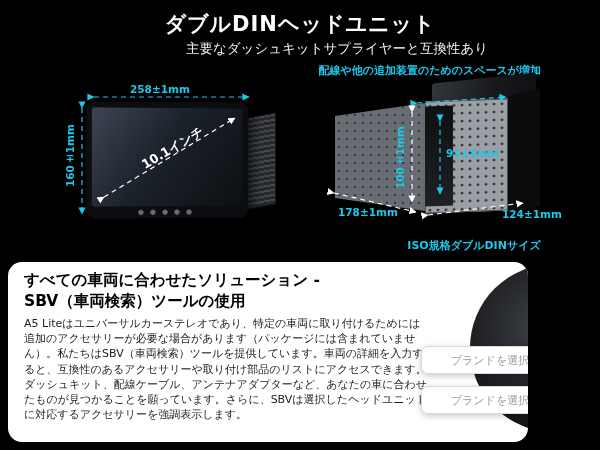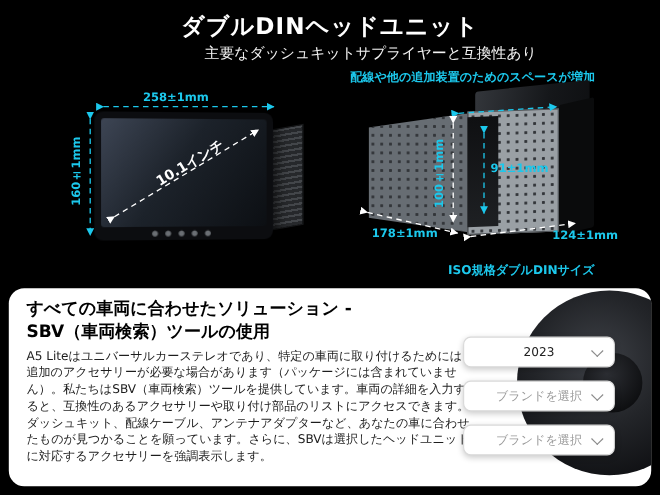--- a/index.html
+++ b/index.html
@@ -49,21 +49,21 @@
   .lbl-screen{left:118px;top:140px;width:110px;text-align:center;color:#fff;font-size:12.5px;
     transform:rotate(-31deg);}
   .lbl-117{left:418px;top:85px;width:90px;text-align:center;}
   .lbl-100{left:394px;top:126px;}
   .lbl-91{left:446px;top:147px;}
   .lbl-178{left:338px;top:206px;}
   .lbl-124{left:470px;top:208px;margin-left:32px;}
   .lbl-iso{left:400px;top:238px;width:148px;text-align:center;font-size:11px;}
 
   
-  .card{position:absolute;left:8px;top:262px;width:584px;height:180px;background:#fff;
+  .card{position:absolute;left:8px;top:262px;width:520px;height:180px;background:#fff;
     border-radius:14px;overflow:hidden;}
   .wheel{position:absolute;left:462px;top:2px;width:168px;height:168px;border-radius:50%;
     background:radial-gradient(circle at 44% 38%,#3e4147 0%,#232529 42%,#101114 78%);}
   .wheel-hub{position:absolute;left:36%;top:34%;width:32%;height:32%;border-radius:50%;
     background:radial-gradient(circle at 40% 35%,#2c2e33,#0c0d0f 80%);}
   .card-heading{position:absolute;left:16px;top:8px;color:#000;font-size:15.5px;
     font-weight:bold;line-height:21px;z-index:2;}
   .card-body{position:absolute;left:16px;top:54px;width:406px;color:#1d1d1d;
     font-size:11px;line-height:15.2px;z-index:2;}
   .dropdown{position:absolute;left:413px;width:136px;height:26px;z-index:3;
@@ -132,24 +132,20 @@
       <div class="wheel-hub"></div>
     </div>
 
     <div class="card-heading">
       <div>すべての車両に合わせたソリューション -</div>
       <div>SBV（車両検索）ツールの使用</div>
     </div>
 
     <div class="card-body">A5 Liteはユニバーサルカーステレオであり、特定の車両に取り付けるためには追加のアクセサリーが必要な場合があります（パッケージには含まれていません）。私たちはSBV（車両検索）ツールを提供しています。車両の詳細を入力すると、互換性のあるアクセサリーや取り付け部品のリストにアクセスできます。ダッシュキット、配線ケーブル、アンテナアダプターなど、あなたの車に合わせたものが見つかることを願っています。さらに、SBVは選択したヘッドユニットに対応するアクセサリーを強調表示します。</div>
 
-    <div class="dropdown dd1">
-      <span>2023</span>
-      <span class="chev"></span>
-    </div>
     <div class="dropdown dd2">
       <span>ブランドを選択</span>
       <span class="chev"></span>
     </div>
     <div class="dropdown dd3">
       <span>ブランドを選択</span>
       <span class="chev"></span>
     </div>
   </div>
 

